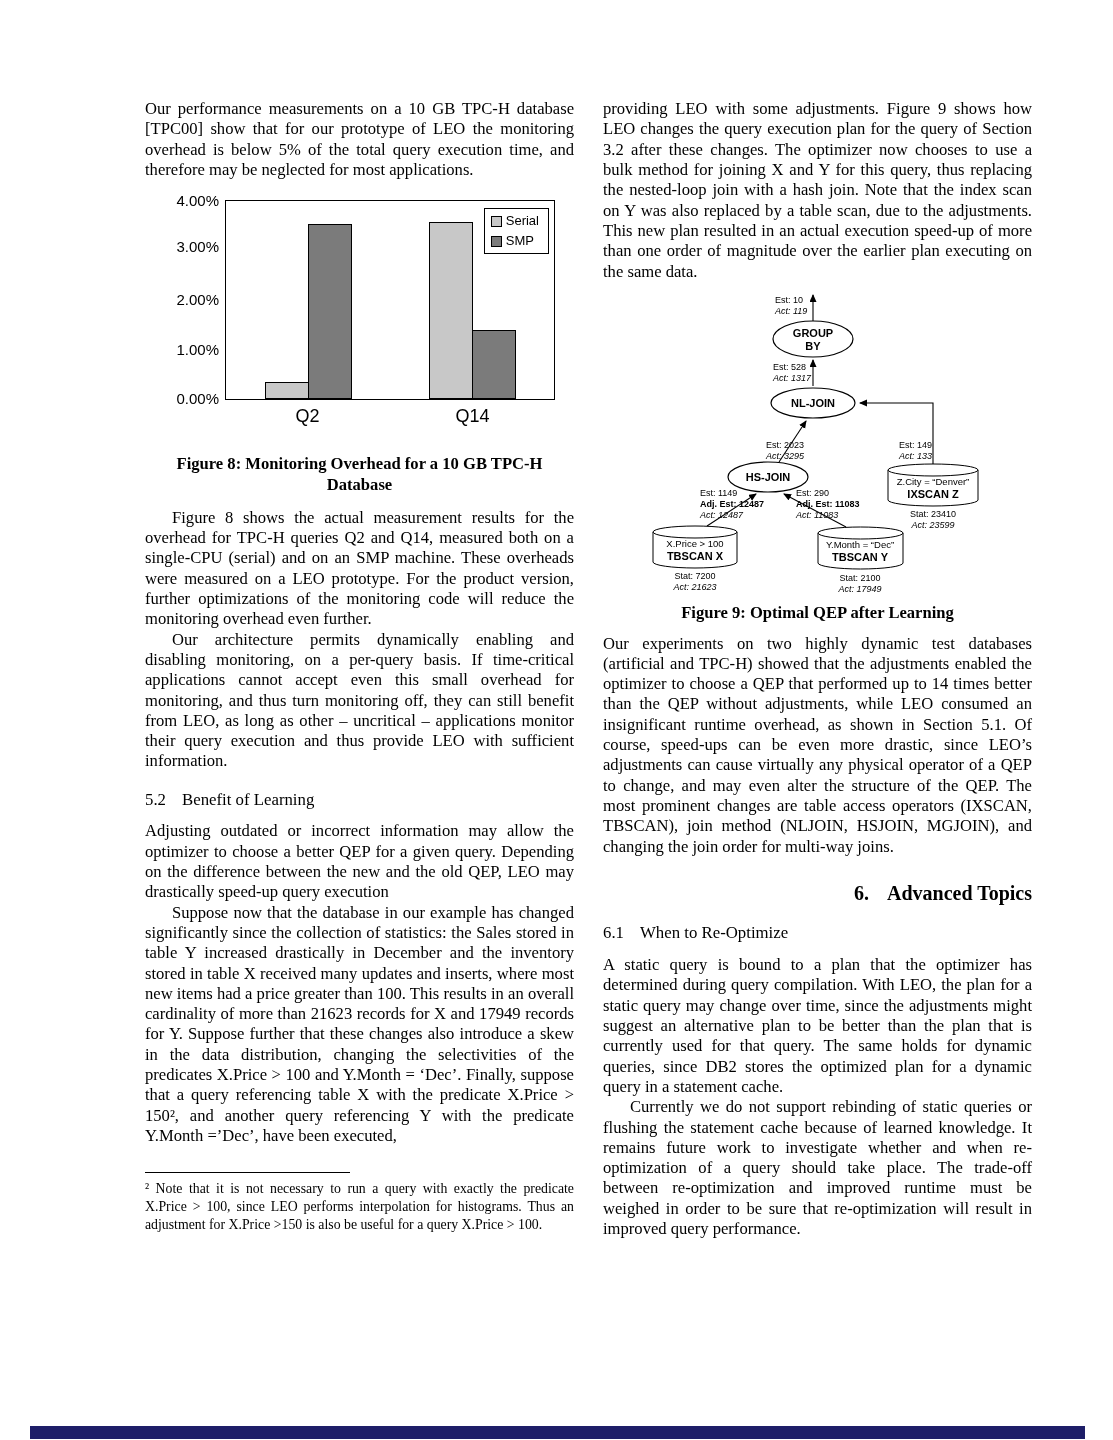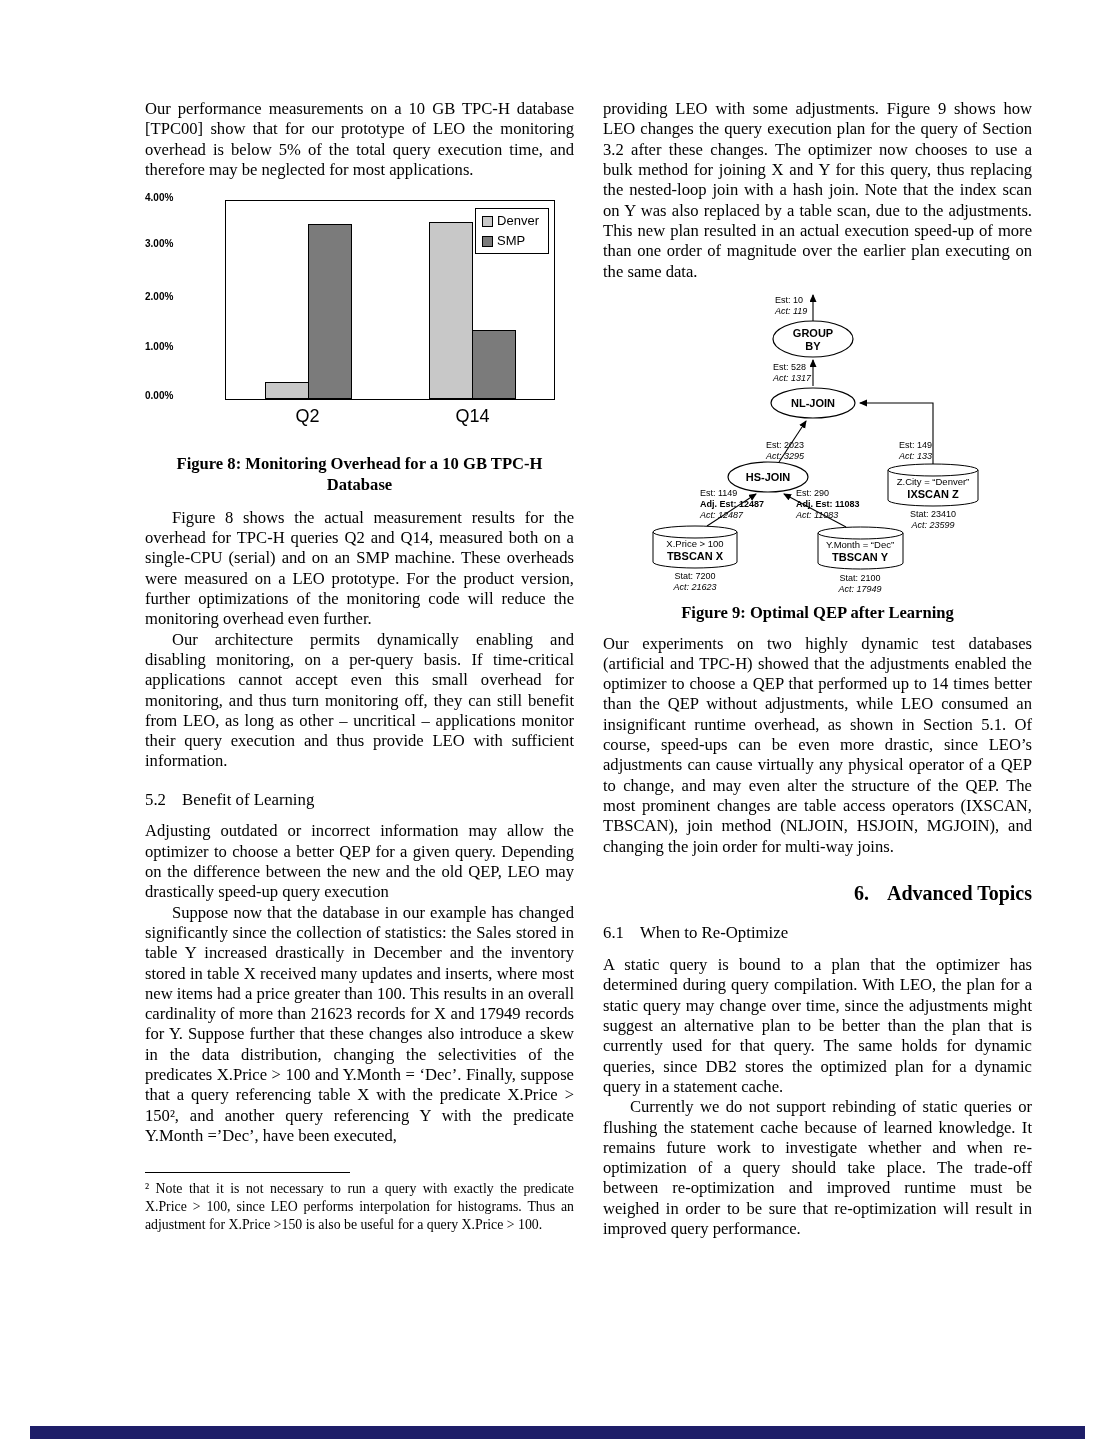--- a/index.html
+++ b/index.html
@@ -27,21 +27,21 @@
 
   
   .figure8 { position:relative; width:429px; height:252px; margin:12px 0 0 0;
              font-family:"Liberation Sans", sans-serif; }
   .f8-plot { position:absolute; left:80px; top:8px; width:330px; height:200px;
              border:1px solid #000; display:flex; align-items:flex-end; background:#fff; }
   .f8-group { flex:1; display:flex; justify-content:center; align-items:flex-end; height:100%; }
   .f8-bar { width:44px; border:1px solid #000; }
   .f8-bar + .f8-bar { margin-left:-1px; }
   .f8-yaxis { position:absolute; left:0; top:0; width:74px; height:216px; }
-  .f8-ylabel { position:absolute; width:100%; text-align:left; font-size:10px;font-weight:bold; }
+  .f8-ylabel { position:absolute; width:100%; text-align:right; font-size:15px; }
   .f8-xaxis { position:absolute; inset:0; pointer-events:none; }
   .f8-xlabel { position:absolute; top:213px; width:64px; text-align:center; font-size:18px; }
   .f8-legend { position:absolute; top:7px; right:5px; border:1px solid #000; background:#fff;
                padding:4px 9px 4px 6px; display:flex; flex-direction:column; gap:4px;
                font-size:13px; z-index:2; }
   .f8-legend-row { display:flex; align-items:center; gap:4px; }
   .f8-swatch { width:11px; height:11px; border:1px solid #000; display:inline-block; }
 
   
   .figure9 { margin:4px 0 0 0; text-align:left; }
@@ -76,21 +76,21 @@
           <div class="f8-ylabel" style="top: 0px;">4.00%</div>
           <div class="f8-ylabel" style="top: 46px;">3.00%</div>
           <div class="f8-ylabel" style="top: 99px;">2.00%</div>
           <div class="f8-ylabel" style="top: 148.5px;">1.00%</div>
           <div class="f8-ylabel" style="top: 198px;">0.00%</div>
         </div>
       <div class="f8-plot" id="f8-plot">
         <div class="f8-legend" id="f8-legend">
             <div class="f8-legend-row">
               <span class="f8-swatch" style="background: rgb(200, 200, 200);"></span>
-              <span>Denver</span>
+              <span>Serial</span>
             </div>
             <div class="f8-legend-row">
               <span class="f8-swatch" style="background: rgb(123, 123, 123);"></span>
               <span>SMP</span>
             </div>
           </div>
       <div class="f8-group">
             <div class="f8-bar" style="height: 17px; background: rgb(200, 200, 200);"></div>
             <div class="f8-bar" style="height: 175px; background: rgb(123, 123, 123);"></div>
           </div>

